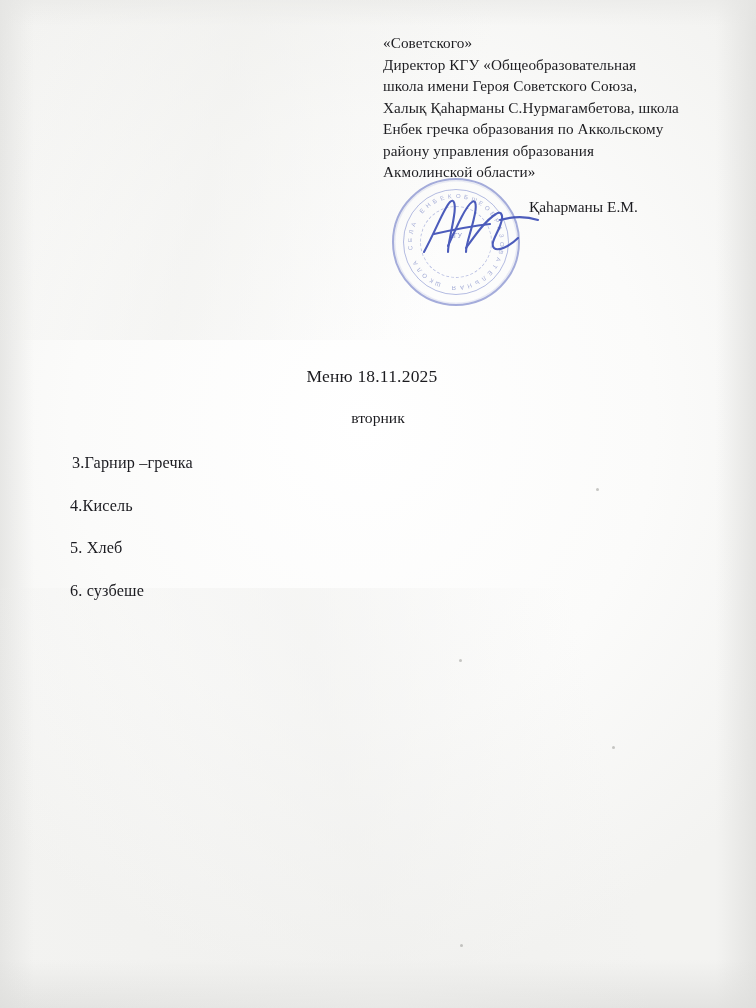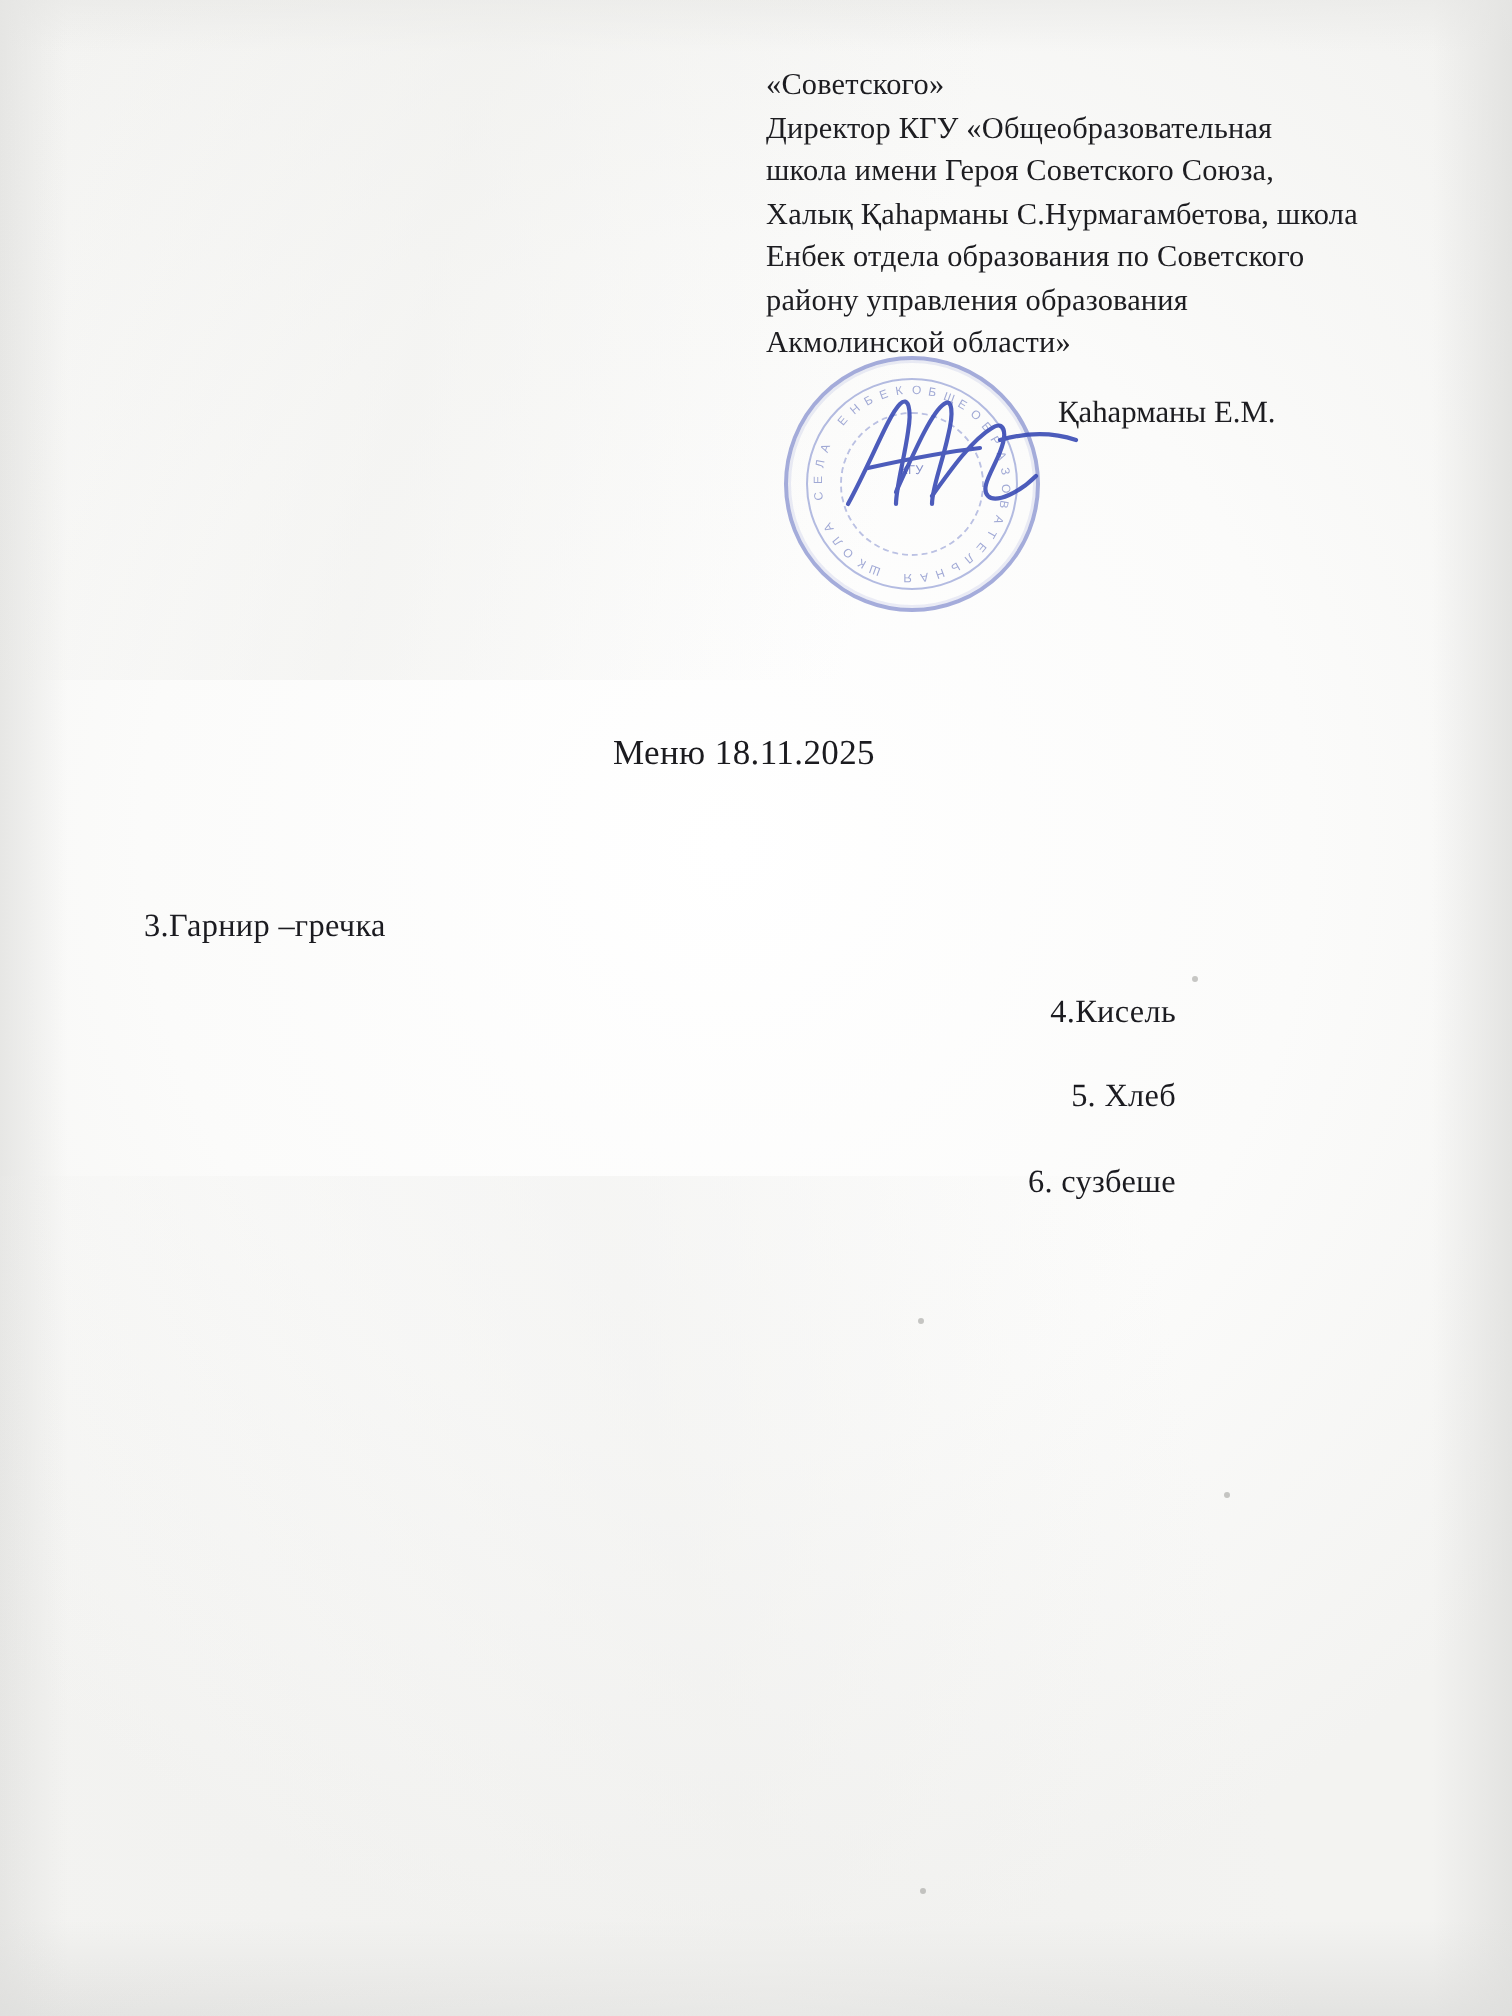--- a/index.html
+++ b/index.html
@@ -175,42 +175,42 @@
     width: 520px;
   }
   .dish {
     font-size: 16.2px;
     line-height: 22px;
     margin-bottom: 20.5px;
     letter-spacing: .15px;
     color: #1b1b20;
   }
   .dish.indent-1 { padding-left: 4px; }
-  .dish.indent-2 { padding-left: 2px; text-align: right; }
+  .dish.indent-2 { padding-left: 2px; }
 </style>
 </head>
 <body>
 
 <div class="page">
 
   <div class="paper-shade"></div>
   <div class="crease-a"></div>
   <div class="crease-b"></div>
 
   <div class="speck" style="left:596px; top:488px;"></div>
   <div class="speck" style="left:459px; top:659px;"></div>
   <div class="speck" style="left:612px; top:746px;"></div>
   <div class="speck" style="left:460px; top:944px;"></div>
 
   <div class="approval">
     <div class="line">«Советского»</div>
     <div class="line">Директор КГУ «Общеобразовательная</div>
     <div class="line">школа имени Героя Советского Союза,</div>
     <div class="line">Халық Қаһарманы С.Нурмагамбетова, школа</div>
-    <div class="line">Енбек отдела образования по Советского</div>
+    <div class="line">Енбек гречка образования по Аккольскому</div>
     <div class="line">району управления образования</div>
     <div class="line">Акмолинской области»</div>
   </div>
 
   <div class="sign-area">
 
     <div class="stamp">
       <div class="stamp-txt">КГУ</div>
     <div class="stamp-ring-text">
           <span style="transform: rotate(-90deg) translate(49px) rotate(90deg);">О</span>
@@ -259,20 +259,21 @@
         <path d="M20 44 C38 40, 58 36, 76 34"></path>
         <path d="M52 58 C62 44, 72 30, 82 24 C88 20, 90 26, 86 36 C82 46, 76 54, 80 58 C84 62, 96 56, 104 48"></path>
         <path d="M86 30 C100 26, 112 26, 124 30"></path>
       </g>
     </svg>
 
     <div class="sign-name">Қаһарманы Е.М.</div>
   </div>
 
   <div class="menu-title">Меню 18.11.2025</div>
+  <div class="menu-subtitle">вторник</div>
 
   <div class="dish-list">
     <div class="dish indent-1">3.Гарнир –гречка</div>
     <div class="dish indent-2">4.Кисель</div>
     <div class="dish indent-2">5. Хлеб</div>
     <div class="dish indent-2">6. сузбеше</div>
   </div>
 
 </div>
 

